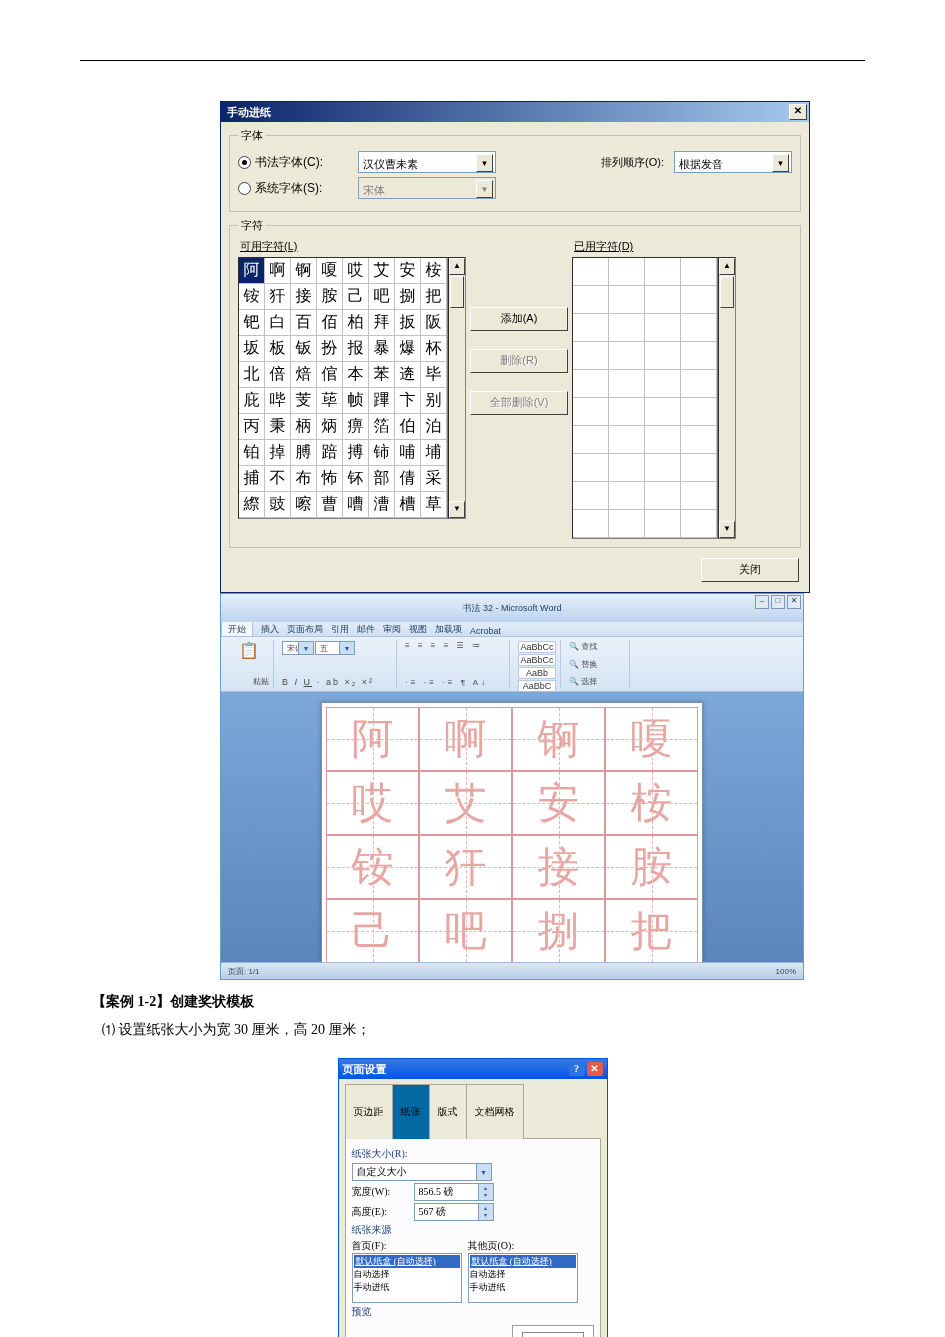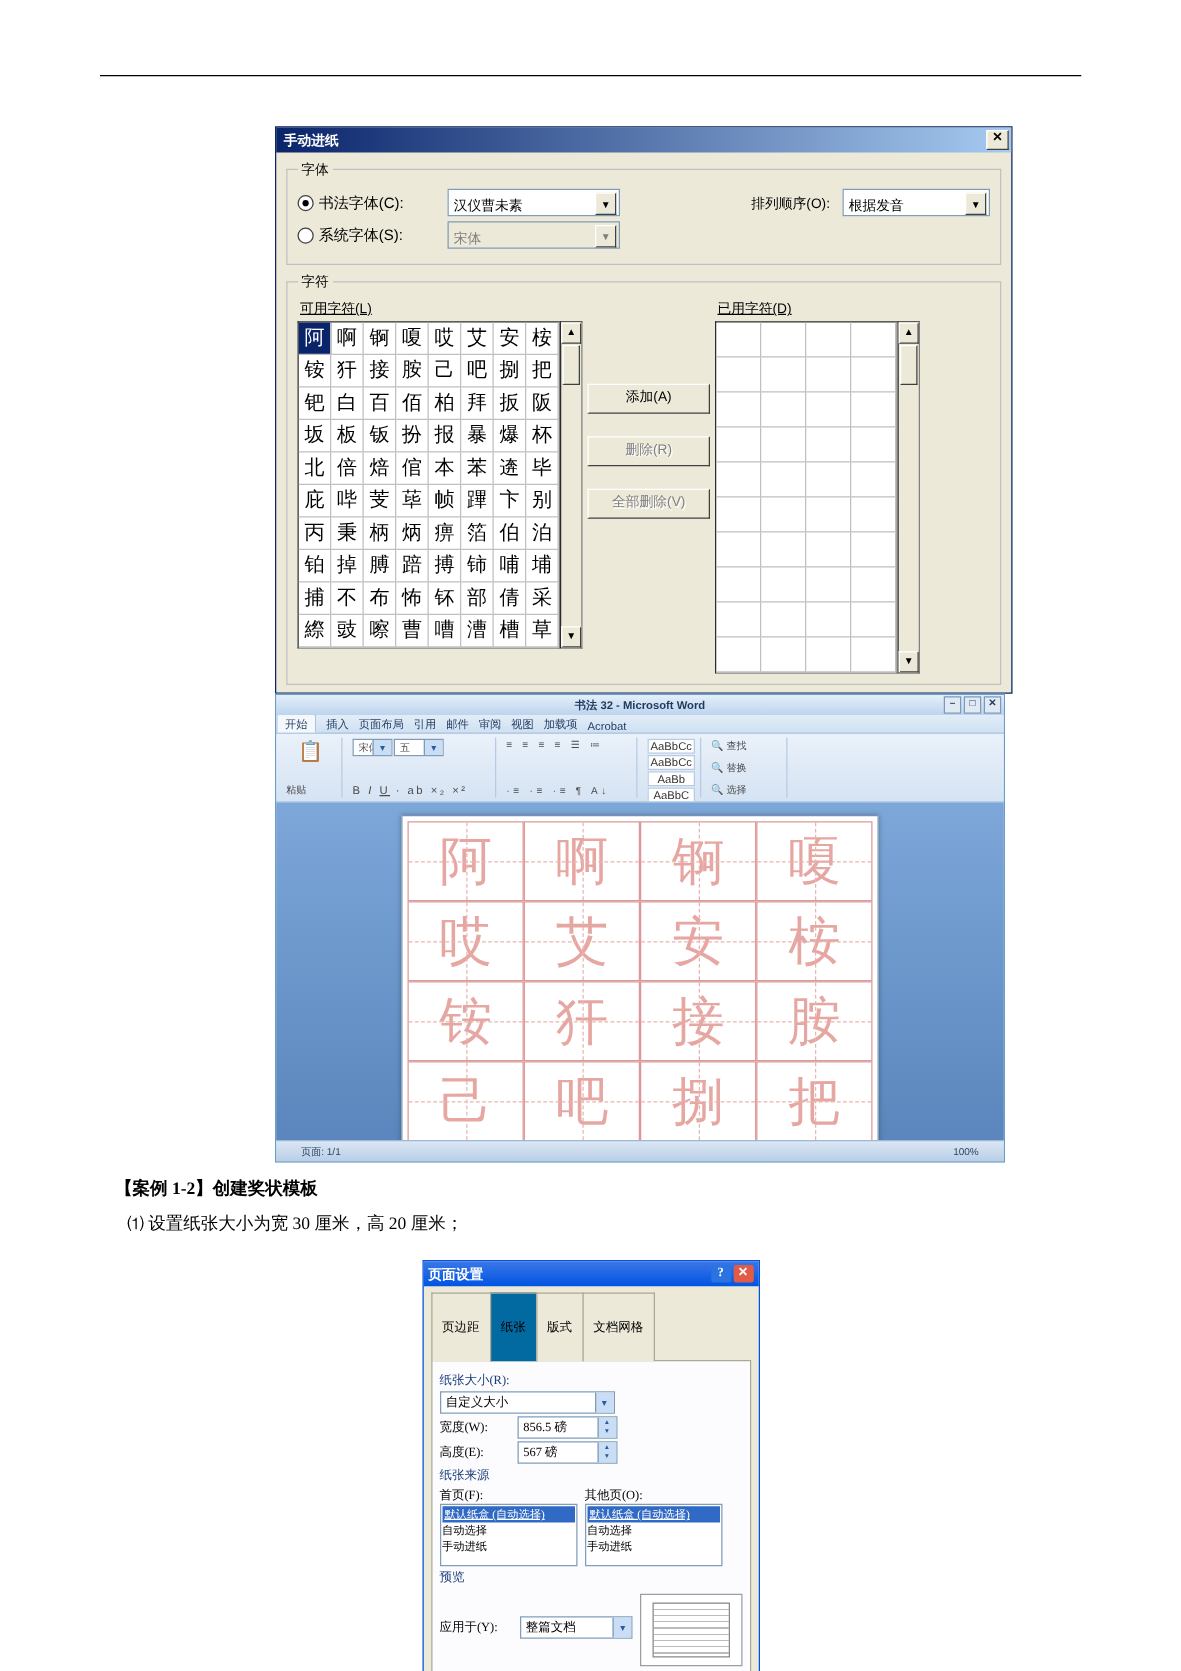--- a/index.html
+++ b/index.html
@@ -137,24 +137,24 @@
   
   .word-wrap {
     border: 1px solid #6b9bc7;
     margin: 0 0 0 140px;
     width: 582px;
     font-family: "Segoe UI","Microsoft YaHei",sans-serif;
     font-size: 9px;
     background: #cfe2f3;
   }
   .word-title {
-    height: 16px;
+    height: 28px;
     background: linear-gradient(to bottom,#e5eff9,#bcd4ee);
     display:flex; align-items:center; justify-content:center;
-    font-size: 9px; color:#1f3a5f; position:relative;font-weight:bold;
+    font-size: 9px; color:#1f3a5f; position:relative;
   }
   .word-title .controls { position:absolute; right:2px; top:1px; display:flex; gap:2px;}
   .word-title .controls span { width:12px; height:12px; background:#e1e9f3; border:1px solid #7a99be; display:inline-block; font-size:8px; text-align:center; line-height:10px;}
   .ribbon-tabs {
     height: 14px; background: linear-gradient(to bottom,#e3edf7,#cfe0f2);
     display:flex; gap:8px; align-items:flex-end; font-size:9px; color:#1f3a5f;
   }
   .ribbon-tabs span.active { background:#f4f8fc; padding:1px 6px 0 6px; border:1px solid #a9c3e0; border-bottom:none; border-radius:2px 2px 0 0;}
   .ribbon-body {
     height: 50px; background: linear-gradient(to bottom,#eaf1fa,#d5e3f3);
@@ -194,21 +194,21 @@
   }
   .calligcell::before {
     left:0; right:0; top:50%; border-top:1px dashed #e7b5b0;
   }
   .calligcell::after {
     top:0; bottom:0; left:50%; border-left:1px dashed #e7b5b0;
   }
   .word-status {
     height: 16px; background: linear-gradient(to bottom,#dbe7f4,#b9cee6);
     border-top:1px solid #a0b8d4; font-size:8px; color:#2b4662;
-    display:flex; align-items:center; justify-content:space-between; padding: 0 20px;
+    display:flex; align-items:center; justify-content:space-between; padding: 0 7px;
   }
 
   
   .body-text { margin-top: 8px; line-height: 2; margin-left: 12px; }
   .body-heading { font-weight: 700; }
   .list-item { margin-left: 28px; text-indent: -18px; }
   .list-item .num-circ { font-size: 13px; }
 
   
   .dialog-wrap-2 {
@@ -481,20 +481,23 @@
                 <div class="sb">▲</div>
                 <div class="thumb"></div>
                 <div class="track"></div>
                 <div class="sb">▼</div>
               </div>
             </div>
           </div>
         </div>
       </fieldset>
 
+      <div class="bottom-row">
+        <div class="btn-classic">关闭</div>
+      </div>
     </div>
   </div>
 
   <div class="word-wrap">
     <div class="word-title">
       <span>书法 32 - Microsoft Word</span>
       <span class="controls">
         <span>–</span>
         <span>□</span>
         <span>✕</span>
@@ -507,21 +510,21 @@
         <span>引用</span>
         <span>邮件</span>
         <span>审阅</span>
         <span>视图</span>
         <span>加载项</span>
         <span>Acrobat</span>
       </div>
     <div class="ribbon-body">
       <div class="rblk" style="width:40px">
         <div style="font-size:16px; text-align:center;">📋</div>
-        <div style="font-size:8px; text-align:left">粘贴</div>
+        <div style="font-size:8px; text-align:right">粘贴</div>
       </div>
       <div class="rblk" style="width:110px">
         <div style="display:flex; gap:1px;">
           <span class="xp-combo" style="height:12px; font-size:8px; padding-right:10px;">宋体</span>
           <span class="xp-combo" style="height:12px; width:24px; font-size:8px; padding-right:10px;">五</span>
         </div>
         <div style="letter-spacing:2px; font-size:9px;">B <i>I</i> <u>U</u> · ab ×₂ ×²</div>
       </div>
       <div class="rblk" style="width:100px">
         <div style="letter-spacing:3px;">≡ ≡ ≡ ≡ ☰ ≔</div>

